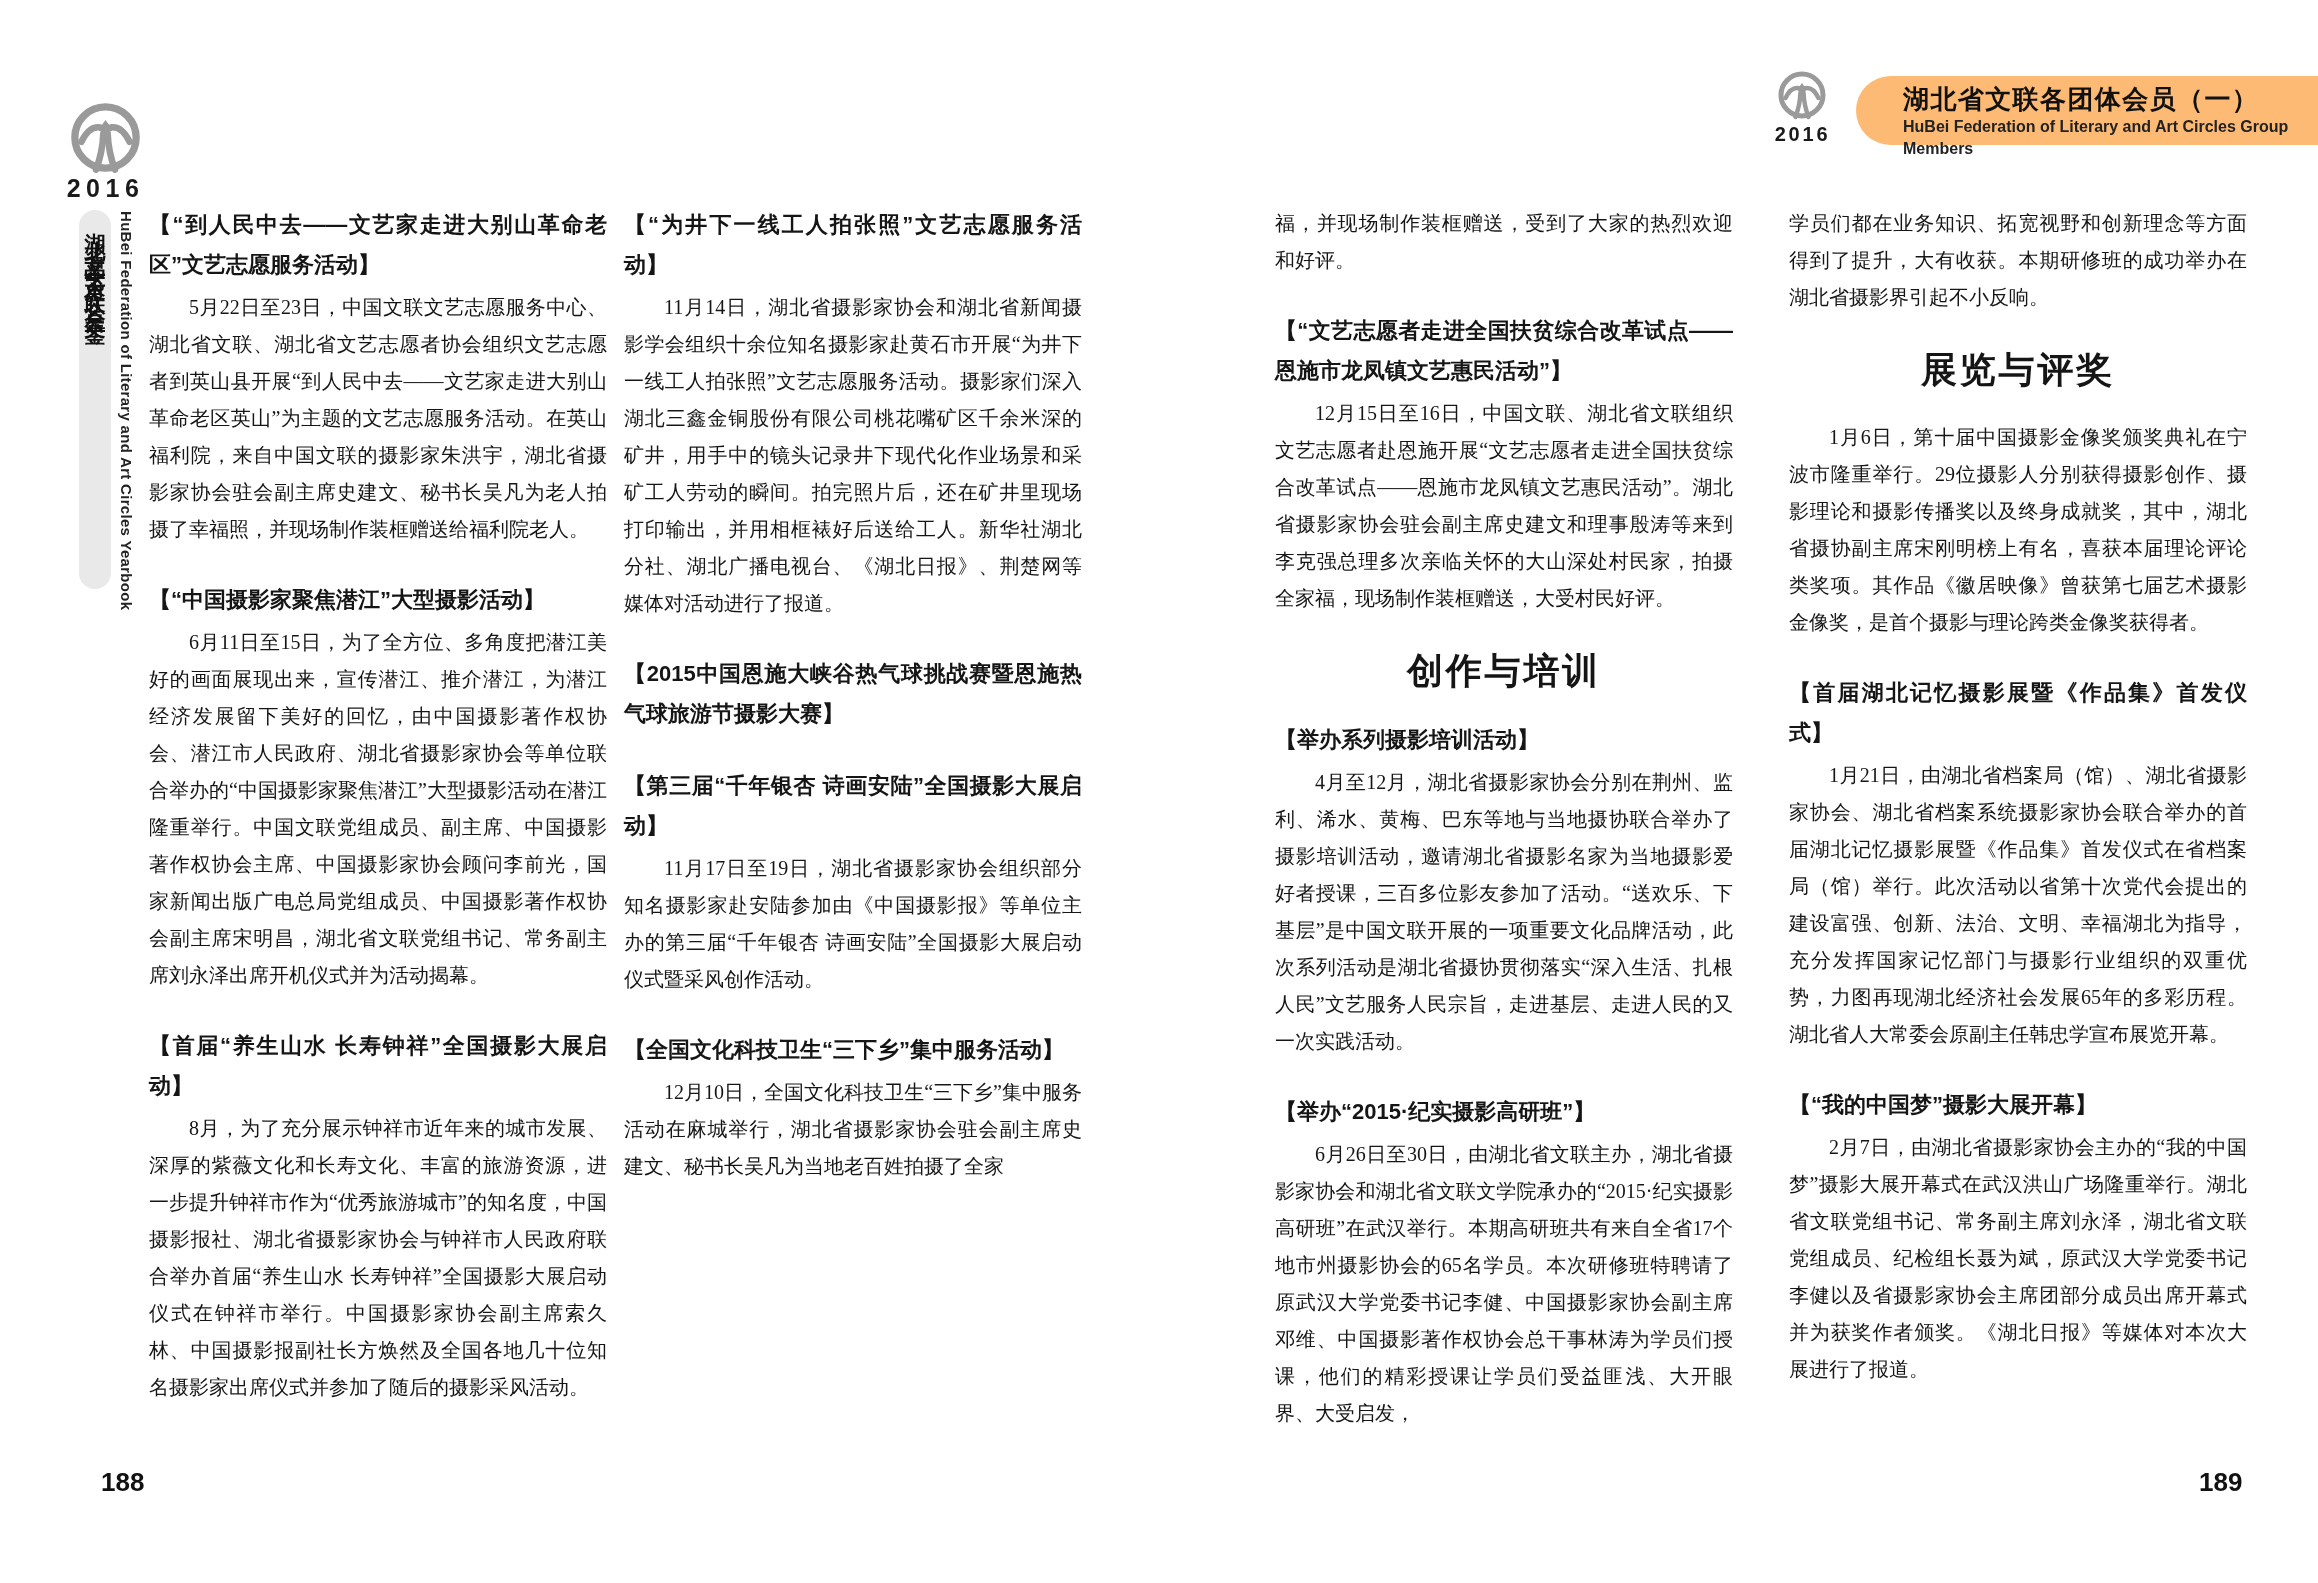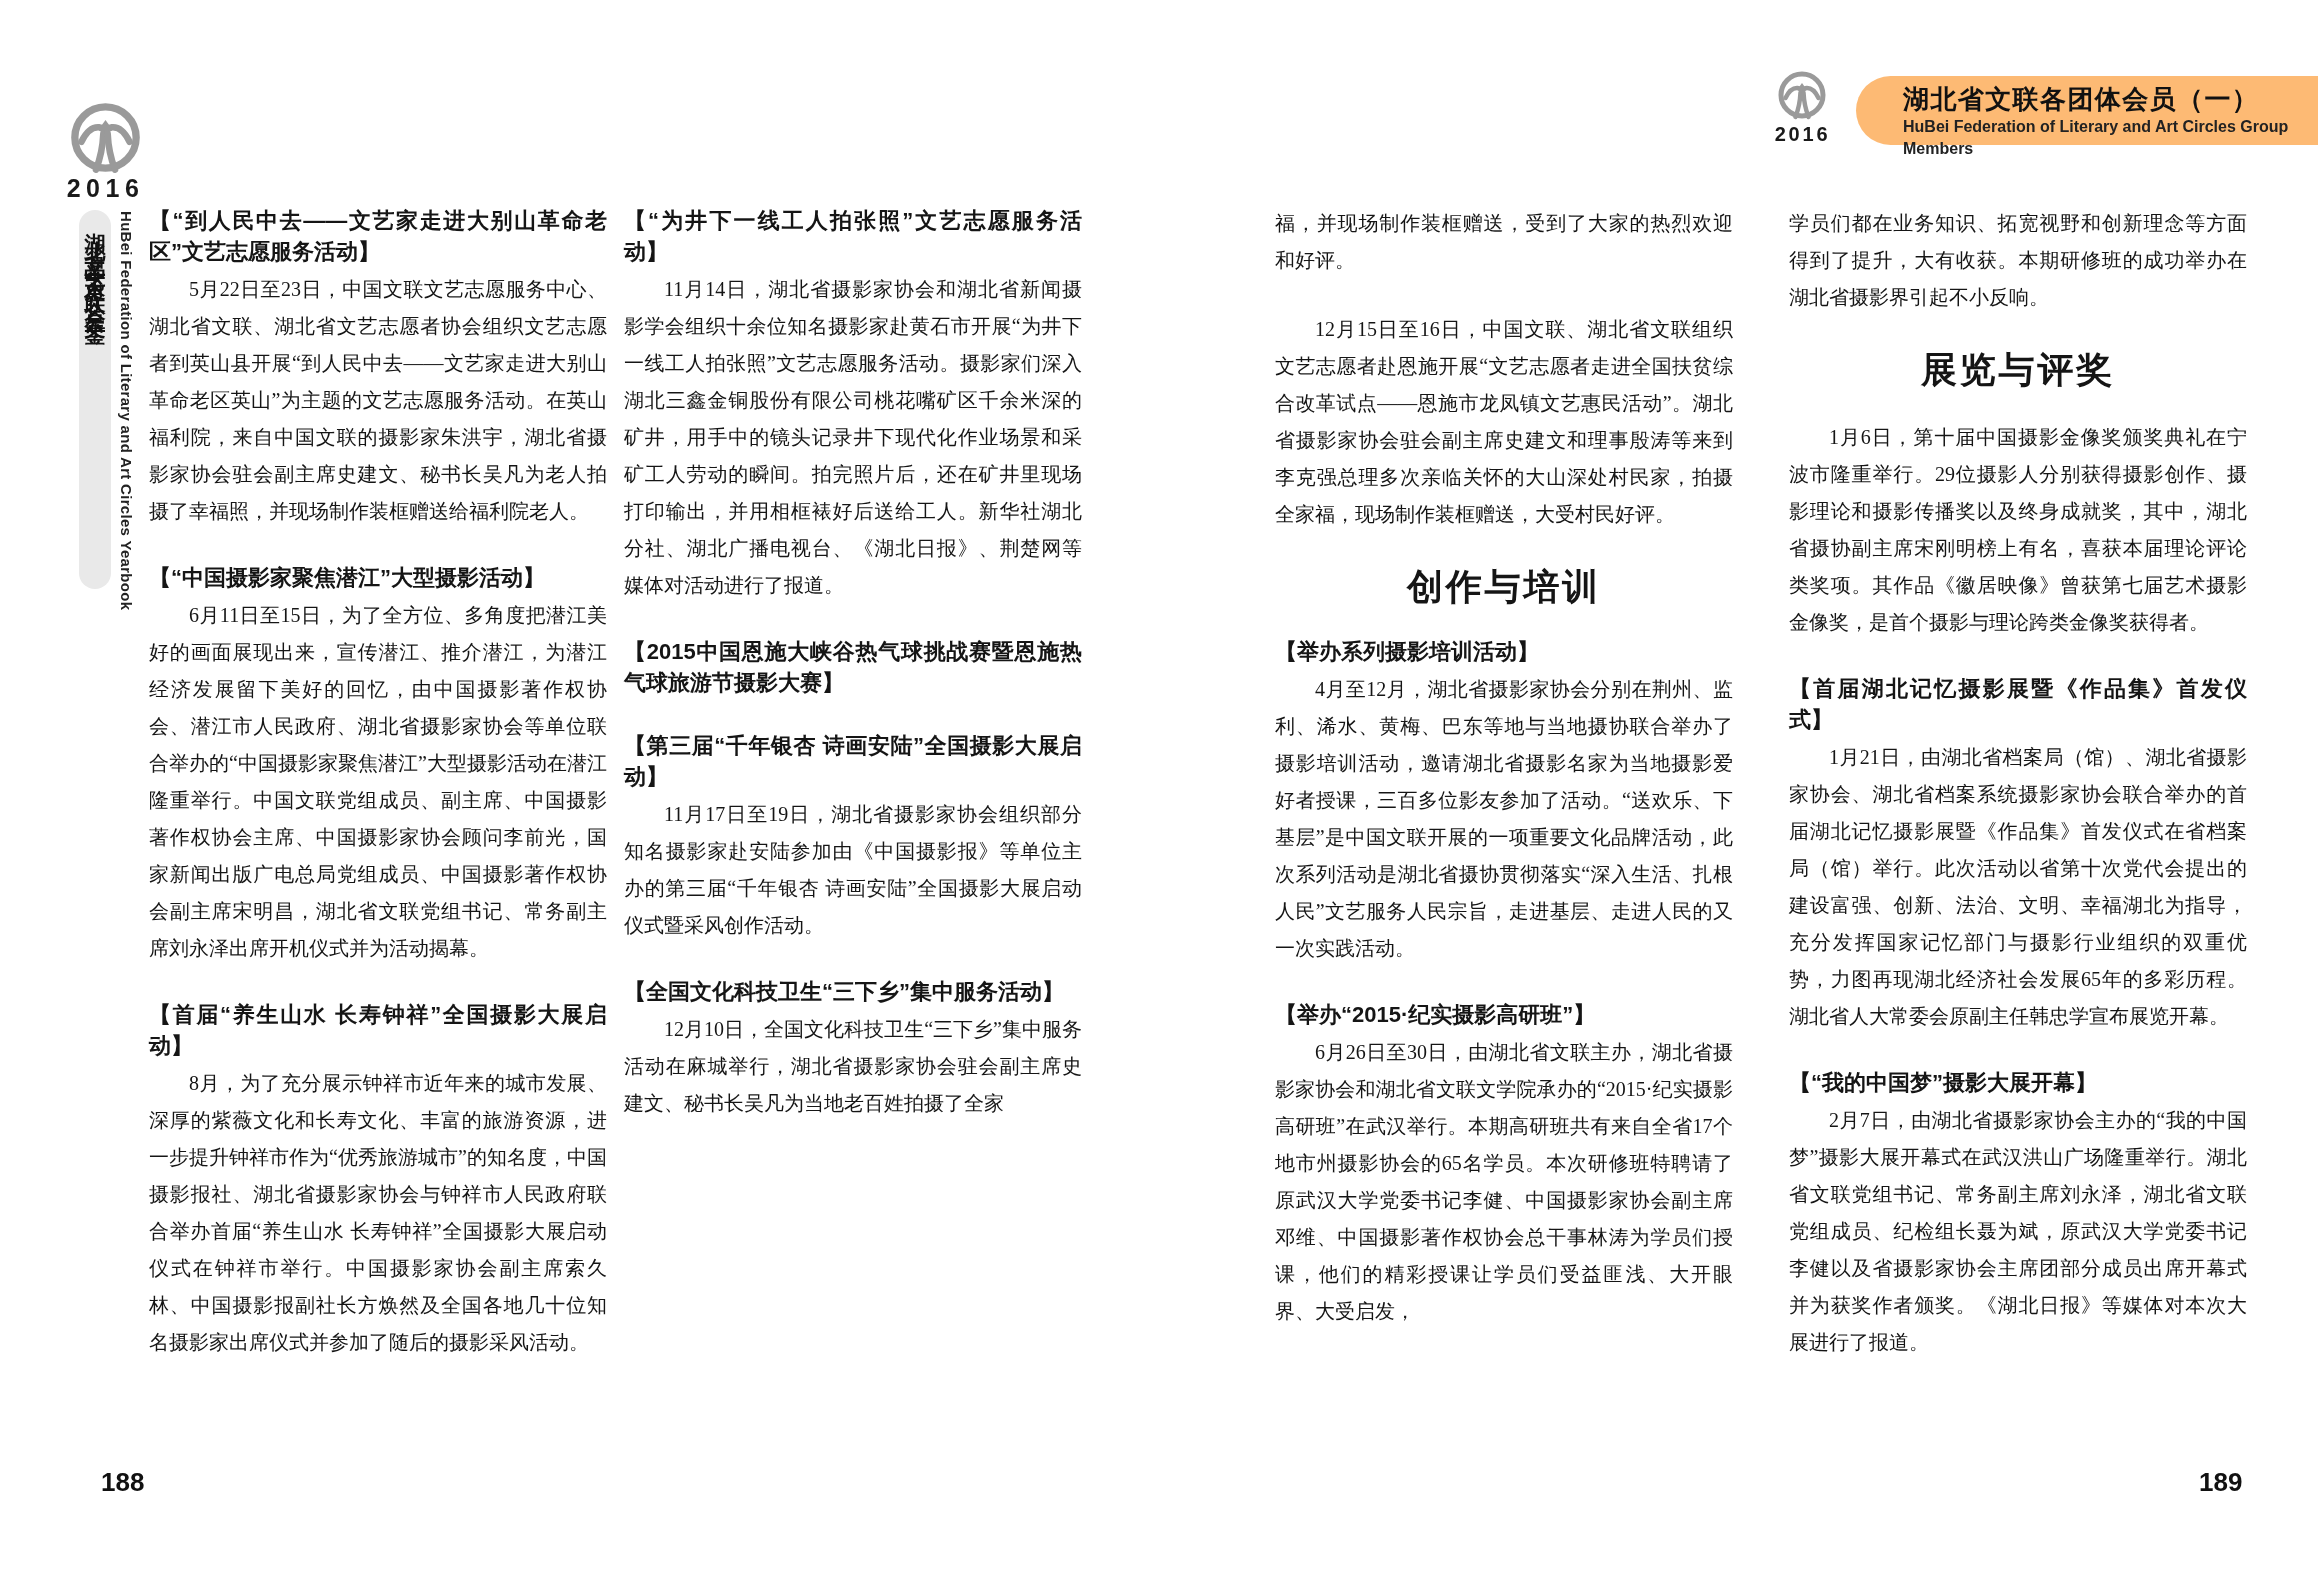--- a/index.html
+++ b/index.html
@@ -9,21 +9,21 @@
   }
   
   .col{position:absolute;top:205px;width:458px;text-align:justify;}
   .col-1{left:149px;}
   .col-2{left:624px;}
   .col-3{left:1275px;}
   .col-4{left:1789px;}
   .entry{margin:0 0 32px 0;}
   .entry-head{
     font-family:"Liberation Sans","DejaVu Sans",sans-serif;
-    font-weight:bold;font-size:22px;line-height:31px;margin:0 0 4.1px 0;text-align:justify;
+    font-weight:bold;font-size:22px;line-height:40px;margin:0 0 4.1px 0;text-align:justify;
   }
   .entry-body{font-size:20px;line-height:37px;margin:0;text-indent:2em;}
   .lead{text-indent:0;margin:0 0 32px 0;}
   .chapter{
     font-family:"Liberation Sans","DejaVu Sans",sans-serif;
     font-weight:bold;font-size:36px;line-height:43px;letter-spacing:2.8px;
     text-align:center;margin:30px 0 28px 0;
   }
   
   .emblem{position:absolute;}
@@ -147,20 +147,21 @@
     <div class="year-right">2016</div>
 
     <div class="hdr-bar">
       <p class="hdr-title">湖北省文联各团体会员（一）</p>
       <p class="hdr-sub">HuBei Federation of Literary and Art Circles Group Members</p>
     </div>
 
     <div class="col col-3">
       <p class="entry-body lead">福，并现场制作装框赠送，受到了大家的热烈欢迎和好评。</p>
       <section class="entry">
+        <h3 class="entry-head">【“文艺志愿者走进全国扶贫综合改革试点——恩施市龙凤镇文艺惠民活动”】</h3>
         <p class="entry-body">12月15日至16日，中国文联、湖北省文联组织文艺志愿者赴恩施开展“文艺志愿者走进全国扶贫综合改革试点——恩施市龙凤镇文艺惠民活动”。湖北省摄影家协会驻会副主席史建文和理事殷涛等来到李克强总理多次亲临关怀的大山深处村民家，拍摄全家福，现场制作装框赠送，大受村民好评。</p>
       </section>
       <h2 class="chapter">创作与培训</h2>
       <section class="entry">
         <h3 class="entry-head">【举办系列摄影培训活动】</h3>
         <p class="entry-body">4月至12月，湖北省摄影家协会分别在荆州、监利、浠水、黄梅、巴东等地与当地摄协联合举办了摄影培训活动，邀请湖北省摄影名家为当地摄影爱好者授课，三百多位影友参加了活动。“送欢乐、下基层”是中国文联开展的一项重要文化品牌活动，此次系列活动是湖北省摄协贯彻落实“深入生活、扎根人民”文艺服务人民宗旨，走进基层、走进人民的又一次实践活动。</p>
       </section>
       <section class="entry">
         <h3 class="entry-head">【举办“2015·纪实摄影高研班”】</h3>
         <p class="entry-body">6月26日至30日，由湖北省文联主办，湖北省摄影家协会和湖北省文联文学院承办的“2015·纪实摄影高研班”在武汉举行。本期高研班共有来自全省17个地市州摄影协会的65名学员。本次研修班特聘请了原武汉大学党委书记李健、中国摄影家协会副主席邓维、中国摄影著作权协会总干事林涛为学员们授课，他们的精彩授课让学员们受益匪浅、大开眼界、大受启发，</p>

